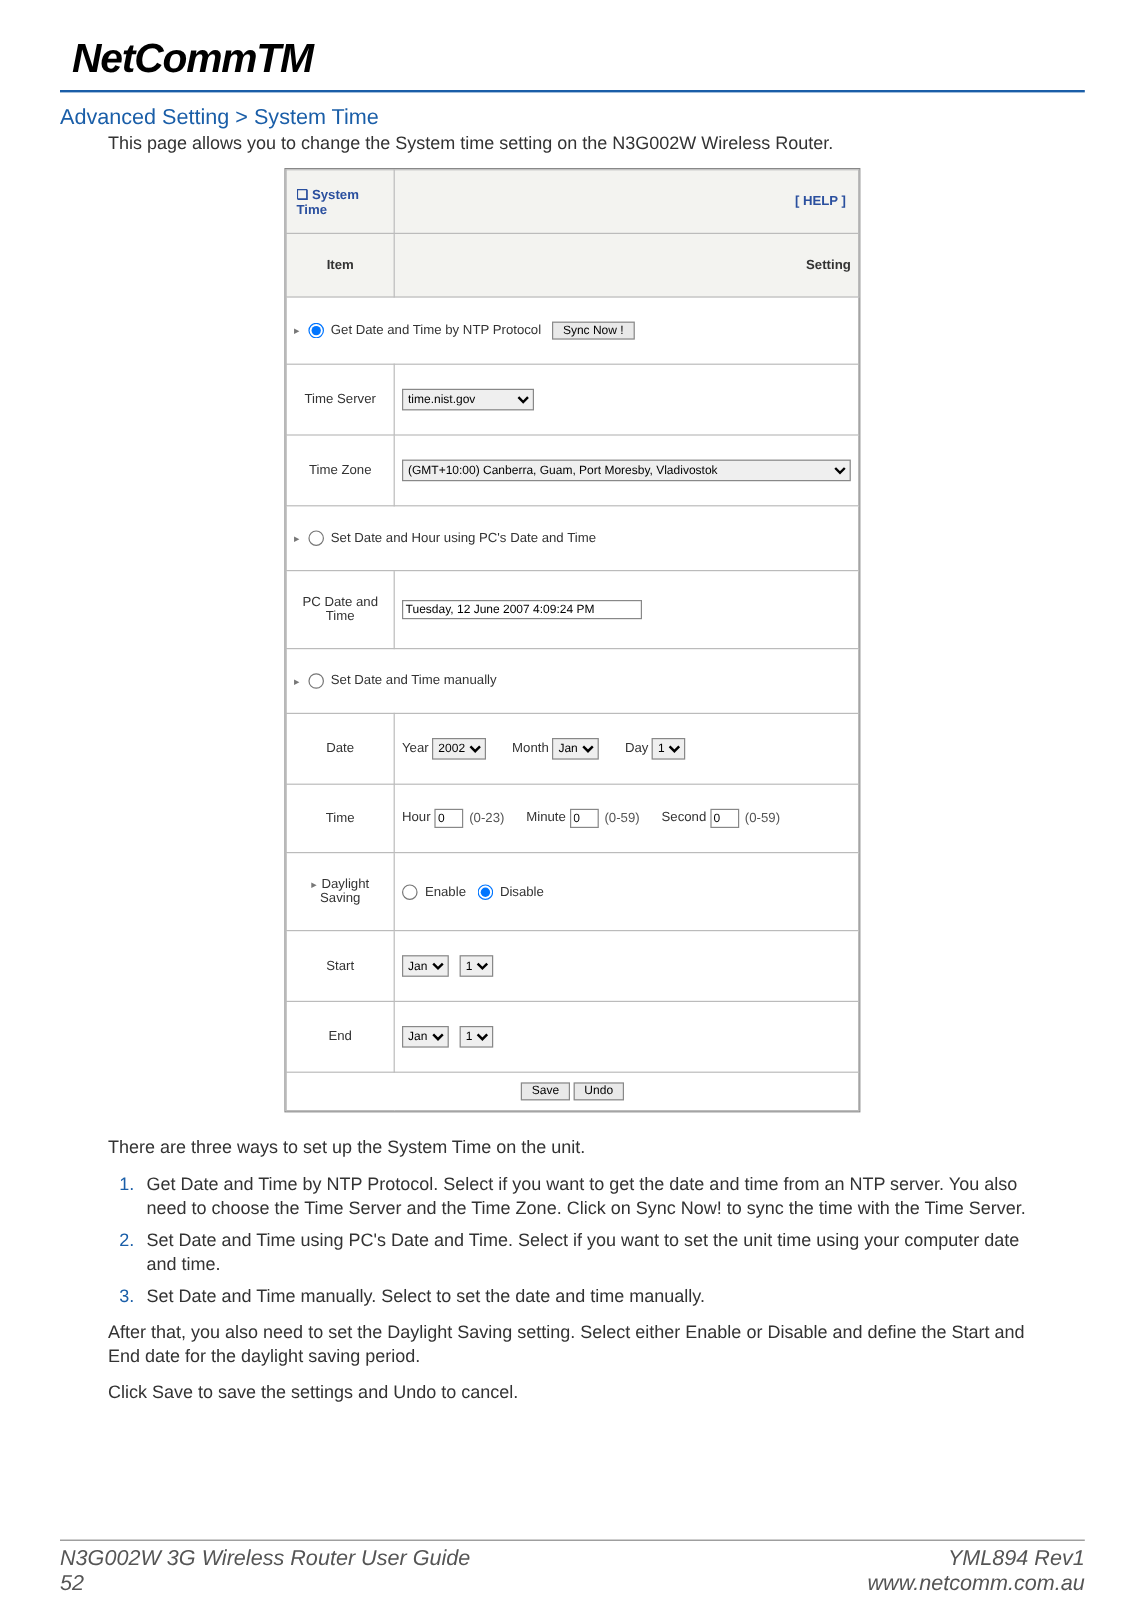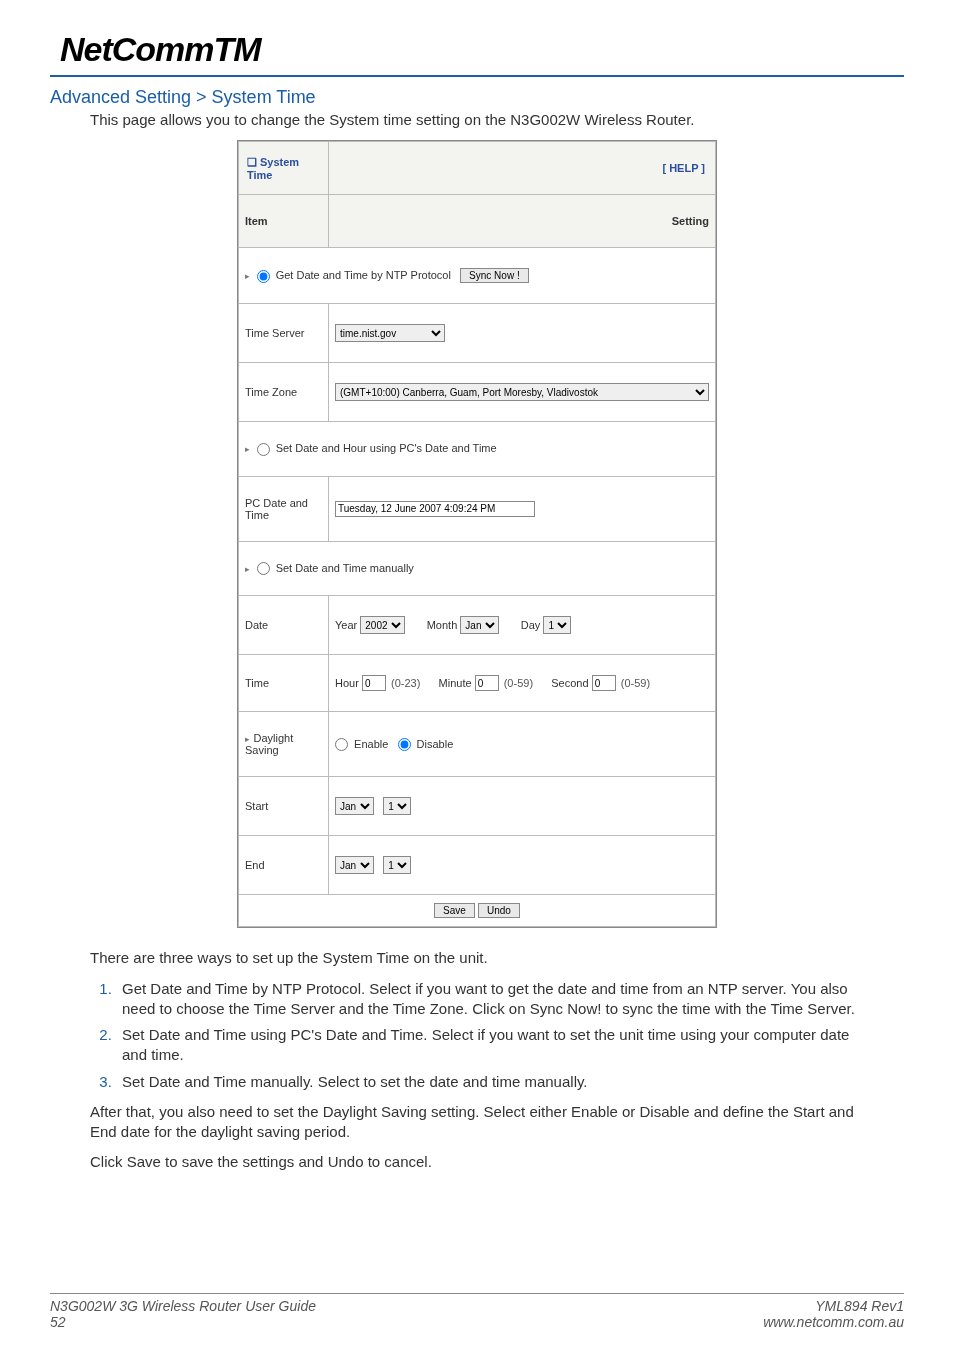--- a/index.html
+++ b/index.html
@@ -73,21 +73,21 @@
     text-align: right;
     color: #2a4f9e;
     font-weight: bold;
     padding-right: 10px;
   }
   .shot th {
     background: #f3f3f0;
     font-weight: bold;
     text-align: right;
   }
-  .shot .label-col { width: 118px; text-align: left; }
+  .shot .label-col { width: 118px; text-align: center; }
   .shot input[type=text] {
     font-size: 10px;
     padding: 0 2px;
     height: 16px;
     border: 1px solid #888;
     background: #fff;
   }
   .shot select {
     font-size: 10px;
     height: 18px;
@@ -126,21 +126,21 @@
   .footer-rule {
     height: 1px;
     background: #888;
     margin-bottom: 4px;
   }
   .footer-row-flex {
     display: flex;
     justify-content: space-between;
     font-style: italic;
     color: #555;
-    font-size: 14px;
+    font-size: 18px;
   }
 </style>
 </head>
 <body>
 
 <div class="page">
   <div class="logo-wrap">
     <span class="logo">NetComm</span><span class="logo tm">TM</span>
   </div>
   <div class="top-rule"></div>
@@ -223,21 +223,21 @@
           <span>Minute</span>
           <input type="text" style="width: 24px;" value="0">
           <span class="hint">(0-59)</span>
           &nbsp;&nbsp;
           <span>Second</span>
           <input type="text" style="width: 24px;" value="0">
           <span class="hint">(0-59)</span>
         </td>
       </tr>
       <tr>
-        <td class="label-col row-arrow" style="text-align:left;"><span>Daylight Saving</span></td>
+        <td class="label-col row-arrow" style="text-align:center;"><span>Daylight Saving</span></td>
         <td>
           <input type="radio" class="radio" style="">
           <span>Enable</span>
           &nbsp;
           <input type="radio" class="radio" checked="" style="">
           <span>Disable</span>
         </td>
       </tr>
       <tr>
         <td class="label-col">Start</td>

